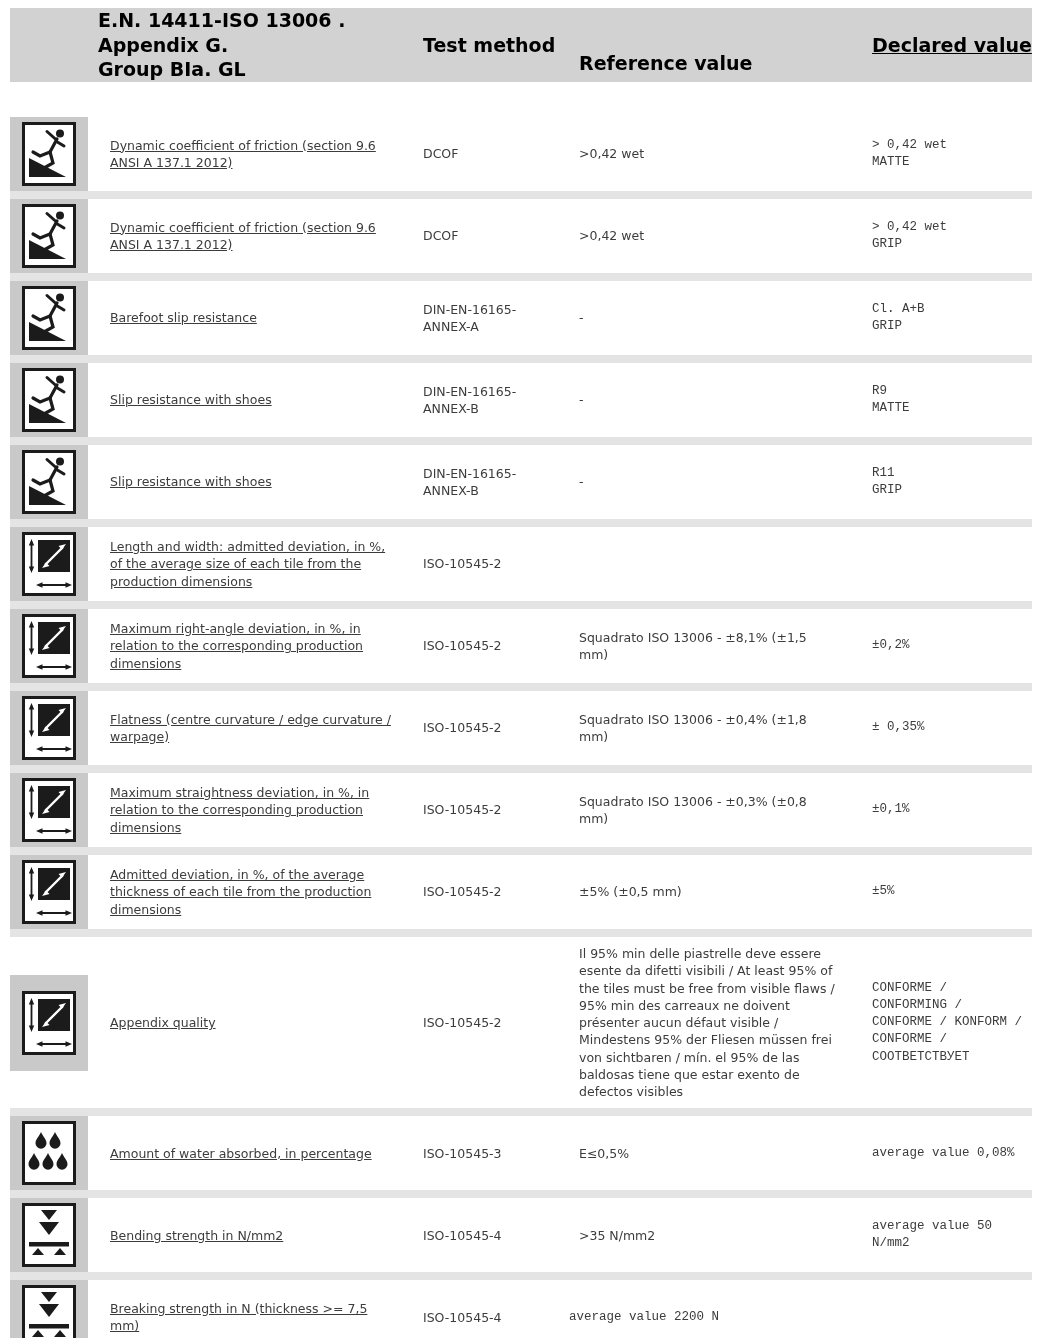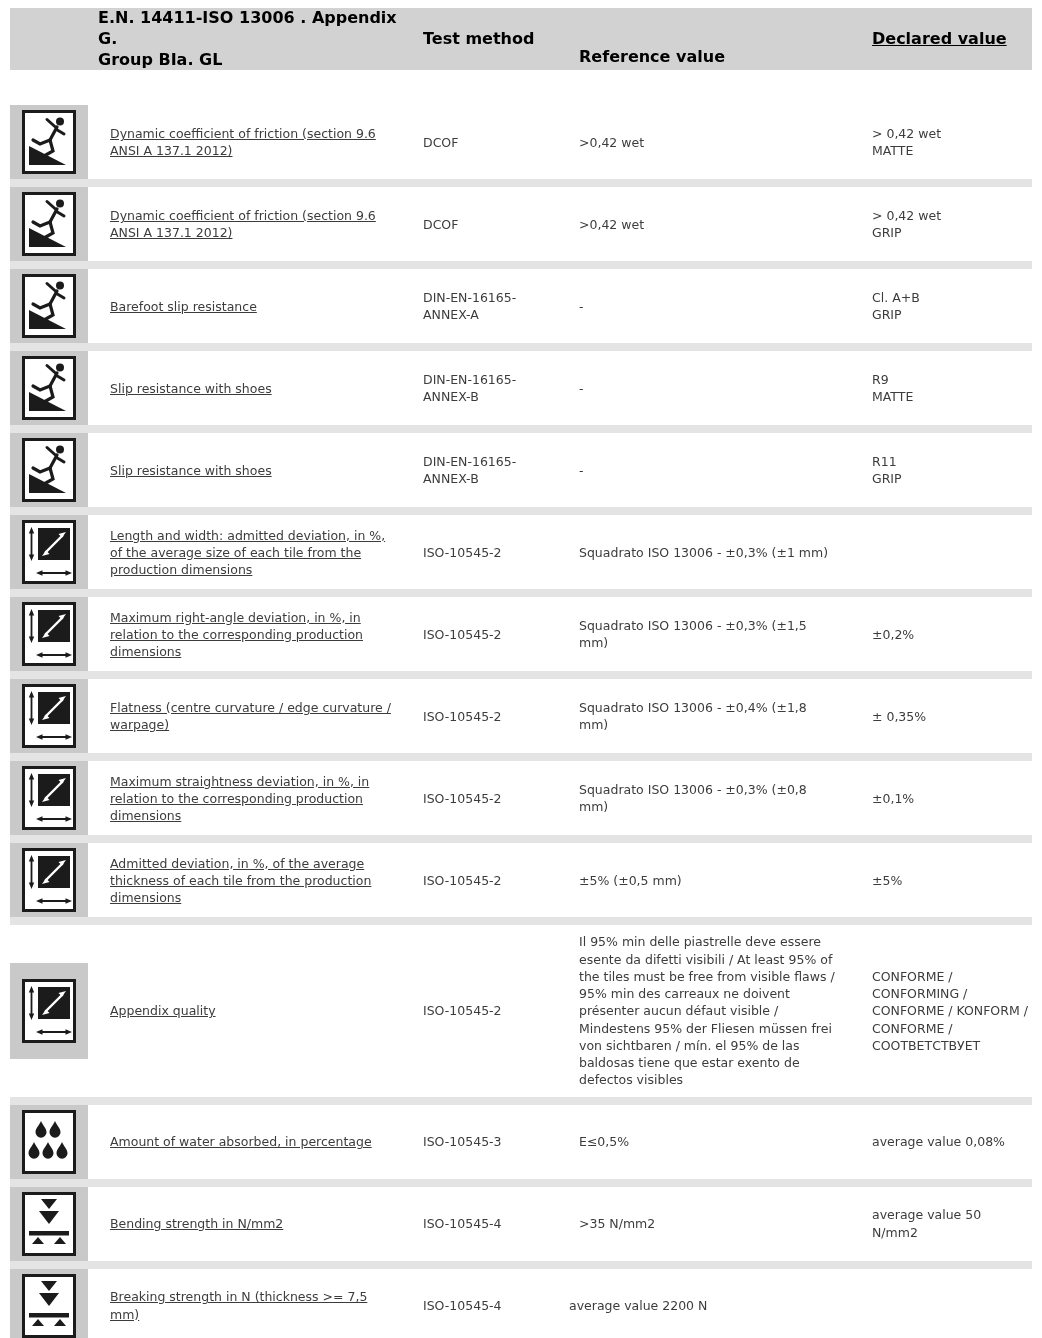--- a/index.html
+++ b/index.html
@@ -14,21 +14,21 @@
   .sheet { padding: 8px 10px 0 10px; width: 1042px; }
 
   
   .hdr {
     display: flex;
     background: var(--header-bg, #d2d2d2);
     min-height: 50px;
     align-items: center;
     font-weight: bold;
     color: var(--header-text, #000000);
-    font-size: 16px;
+    font-size: 19px;
     line-height: 1.3;
   }
   .hdr > div { white-space: pre-line; }
   .h-desc { width: 393px; padding-left: 88px; }
   .h-test { width: 156px; padding-left: 20px; }
   .h-ref  { width: 303px; padding-left: 20px; margin-top: 36px; }
   .h-decl { width: 170px; padding-left: 10px; text-decoration: underline; }
 
   .gap { height: 35px; background: #ffffff; }
 
@@ -47,21 +47,21 @@
     display: flex; align-items: center; justify-content: center;
   }
   .cell {
     display: flex; align-items: center;
     font-size: 12.5px; line-height: 1.38;
     white-space: pre-line;
   }
   .cell.desc { width: 315px; padding: 8px 12px 8px 22px; text-decoration: underline; }
   .cell.test { width: 156px; padding: 8px 10px 8px 20px; }
   .cell.ref  { width: 303px; padding: 8px 23px 8px 20px; }
-  .cell.decl { width: 170px; padding: 8px 4px 8px 10px; }
+  .cell.decl { width: 170px; padding: 8px 4px 8px 10px; font-family: Liberation Mono, monospace; }
 
   .sep { height: 8px; background: var(--separator, #e4e4e4); }
   svg .ink { fill: var(--icon-ink, #1b1b1b); }
   svg .stroke-ink { stroke: var(--icon-ink, #1b1b1b); fill: none; stroke-linecap: round; }
 </style>
 </head>
 <body>
 
 <div class="sheet">
   <div class="hdr">
@@ -205,21 +205,20 @@
     <polygon class="ink" points="6.5,38 3.8,31.5 9.2,31.5"></polygon>
     <line class="stroke-ink" stroke-width="1.8" x1="16" y1="50" x2="42" y2="50"></line>
     <polygon class="ink" points="11,50 17.5,47.3 17.5,52.7"></polygon>
     <polygon class="ink" points="47,50 40.5,47.3 40.5,52.7"></polygon>
   </svg>
             </div>
       </div>
     </div>
     <div class="cell desc">Length and width: admitted deviation, in %, of the average size of each tile from the production dimensions</div>
     <div class="cell test">ISO-10545-2</div>
-    <div class="cell ref">Squadrato ISO 13006 - ±0,3% (±1 mm)</div>
   </div>
 <div class="sep"></div>
   <div class="row">
     <div class="icon-col">
       <div class="icon-chip">
         <div class="icon-box">
               <svg width="48" height="58" viewBox="0 0 48 58" xmlns="http://www.w3.org/2000/svg">
     <rect class="ink" x="13" y="5" width="32" height="32"></rect>
     <line x1="20" y1="30" x2="38" y2="12" stroke="#ffffff" stroke-width="2.4"></line>
     <polygon fill="#ffffff" points="41,9 33.5,11 37,14.5"></polygon>
@@ -229,21 +228,21 @@
     <polygon class="ink" points="6.5,38 3.8,31.5 9.2,31.5"></polygon>
     <line class="stroke-ink" stroke-width="1.8" x1="16" y1="50" x2="42" y2="50"></line>
     <polygon class="ink" points="11,50 17.5,47.3 17.5,52.7"></polygon>
     <polygon class="ink" points="47,50 40.5,47.3 40.5,52.7"></polygon>
   </svg>
             </div>
       </div>
     </div>
     <div class="cell desc">Maximum right-angle deviation, in %, in relation to the corresponding production dimensions</div>
     <div class="cell test">ISO-10545-2</div>
-    <div class="cell ref">Squadrato ISO 13006 - ±0,3% (±1,5 mm)</div>
+    <div class="cell ref">Squadrato ISO 13006 - ±8,1% (±1,5 mm)</div>
     <div class="cell decl">±0,2%</div>
   </div>
 <div class="sep"></div>
   <div class="row">
     <div class="icon-col">
       <div class="icon-chip">
         <div class="icon-box">
               <svg width="48" height="58" viewBox="0 0 48 58" xmlns="http://www.w3.org/2000/svg">
     <rect class="ink" x="13" y="5" width="32" height="32"></rect>
     <line x1="20" y1="30" x2="38" y2="12" stroke="#ffffff" stroke-width="2.4"></line>

